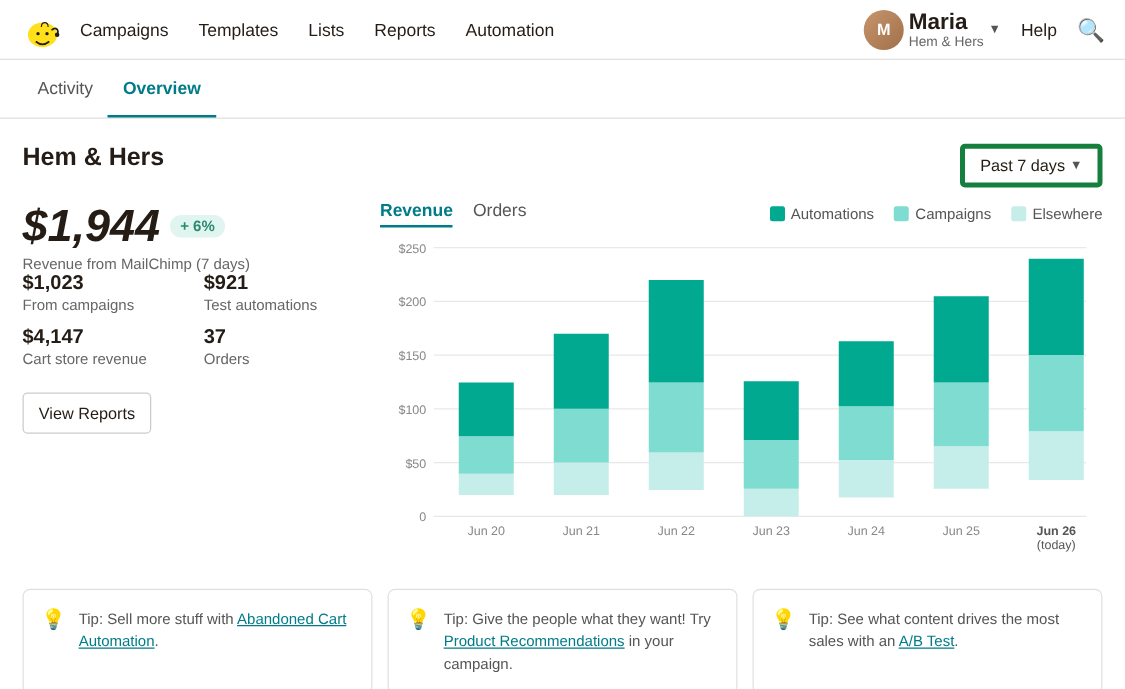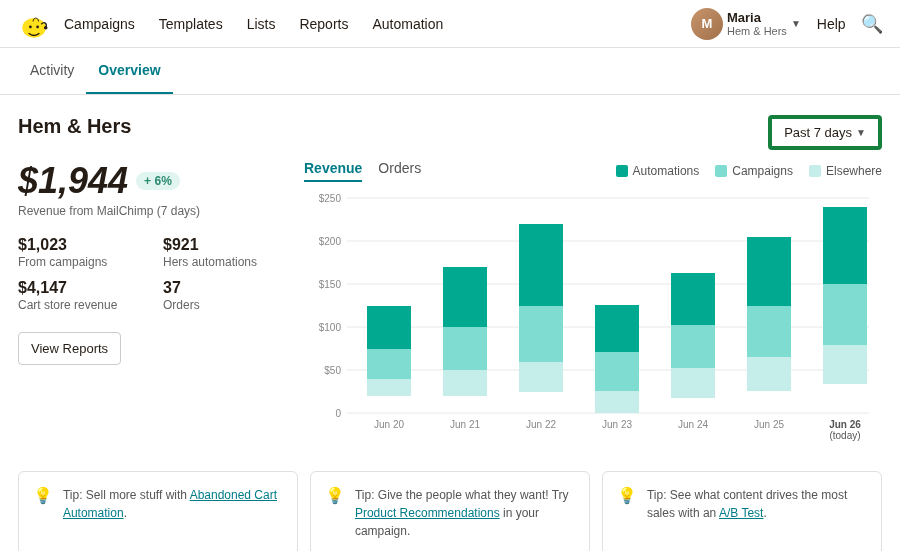--- a/index.html
+++ b/index.html
@@ -6,21 +6,21 @@
     body { font-family: -apple-system, BlinkMacSystemFont, 'Segoe UI', Helvetica, Arial, sans-serif; font-size: 14px; color: #241c15; background: #fff; width: 900px; }
 
     
     .navbar { display: flex; align-items: center; height: 48px; background: #fff; border-bottom: 1px solid #e0e0e0; padding: 0 16px; }
     .nav-logo { width: 32px; height: 32px; margin-right: 16px; }
     .nav-links { display: flex; gap: 24px; flex: 1; }
     .nav-link { font-size: 14px; color: #241c15; text-decoration: none; font-weight: 500; cursor: pointer; }
     .nav-right { display: flex; align-items: center; gap: 16px; }
     .nav-user-info { display: flex; align-items: center; gap: 4px; cursor: pointer; }
     .nav-user-text { display: flex; flex-direction: column; font-size: 12px; }
-    .nav-user-name { font-weight: 600; font-size: 13px; }
+    .nav-user-name { font-weight: 600; font-size: 18px; }
     .nav-user-org { color: #666; font-size: 11px; }
     .nav-chevron { color: #555; font-size: 10px; }
     .nav-help { font-size: 14px; font-weight: 500; cursor: pointer; color: #241c15; }
     .nav-search { cursor: pointer; color: #555; font-size: 18px; }
 
     
     .tabs { display: flex; padding: 0 18px; border-bottom: 1px solid #e0e0e0; }
     .tab { padding: 14px 12px; font-size: 14px; cursor: pointer; color: #555; border-bottom: 2px solid transparent; }
     .tab.active { color: #007c89; border-bottom: 2px solid #007c89; font-weight: 600; }
 
@@ -34,21 +34,21 @@
     .date-selector-chevron { font-size: 10px; color: #555; }
 
     
     .revenue-section { display: flex; gap: 16px; }
 
     
     .left-panel { width: 270px; flex-shrink: 0; }
     .revenue-amount { display: flex; align-items: center; gap: 8px; }
     .revenue-value { font-size: 36px; font-weight: 700; color: #241c15; font-style: italic; }
     .revenue-badge { background: #e0f5f0; color: #2c8a6e; font-size: 12px; font-weight: 600; padding: 2px 8px; border-radius: 12px; }
-    .revenue-label { font-size: 12px; color: #666; margin-top: 2px; margin-bottom: 18px; }
+    .revenue-label { font-size: 12px; color: #666; margin-top: 2px; }
     .stats-grid { display: grid; grid-template-columns: 1fr 1fr; gap: 10px 20px; margin-bottom: 20px; }
     .stat-item {}
     .stat-value { font-size: 16px; font-weight: 600; color: #241c15; }
     .stat-label { font-size: 12px; color: #666; margin-top: 1px; }
     .view-reports-btn { border: 1px solid #ccc; border-radius: 4px; padding: 8px 12px; font-size: 13px; cursor: pointer; background: #fff; color: #241c15; }
 
     
     .chart-area { flex: 1; }
     .chart-top { display: flex; justify-content: space-between; align-items: center; margin-bottom: 8px; }
     .chart-tabs { display: flex; gap: 16px; }
@@ -135,21 +135,21 @@
       </div>
       <div class="revenue-label">Revenue from MailChimp (7 days)</div>
 
       <div class="stats-grid">
         <div class="stat-item">
           <div class="stat-value">$1,023</div>
           <div class="stat-label">From campaigns</div>
         </div>
         <div class="stat-item">
           <div class="stat-value">$921</div>
-          <div class="stat-label">Hers automations</div>
+          <div class="stat-label">Test automations</div>
         </div>
         <div class="stat-item">
           <div class="stat-value">$4,147</div>
           <div class="stat-label">Cart store revenue</div>
         </div>
         <div class="stat-item">
           <div class="stat-value">37</div>
           <div class="stat-label">Orders</div>
         </div>
       </div>

